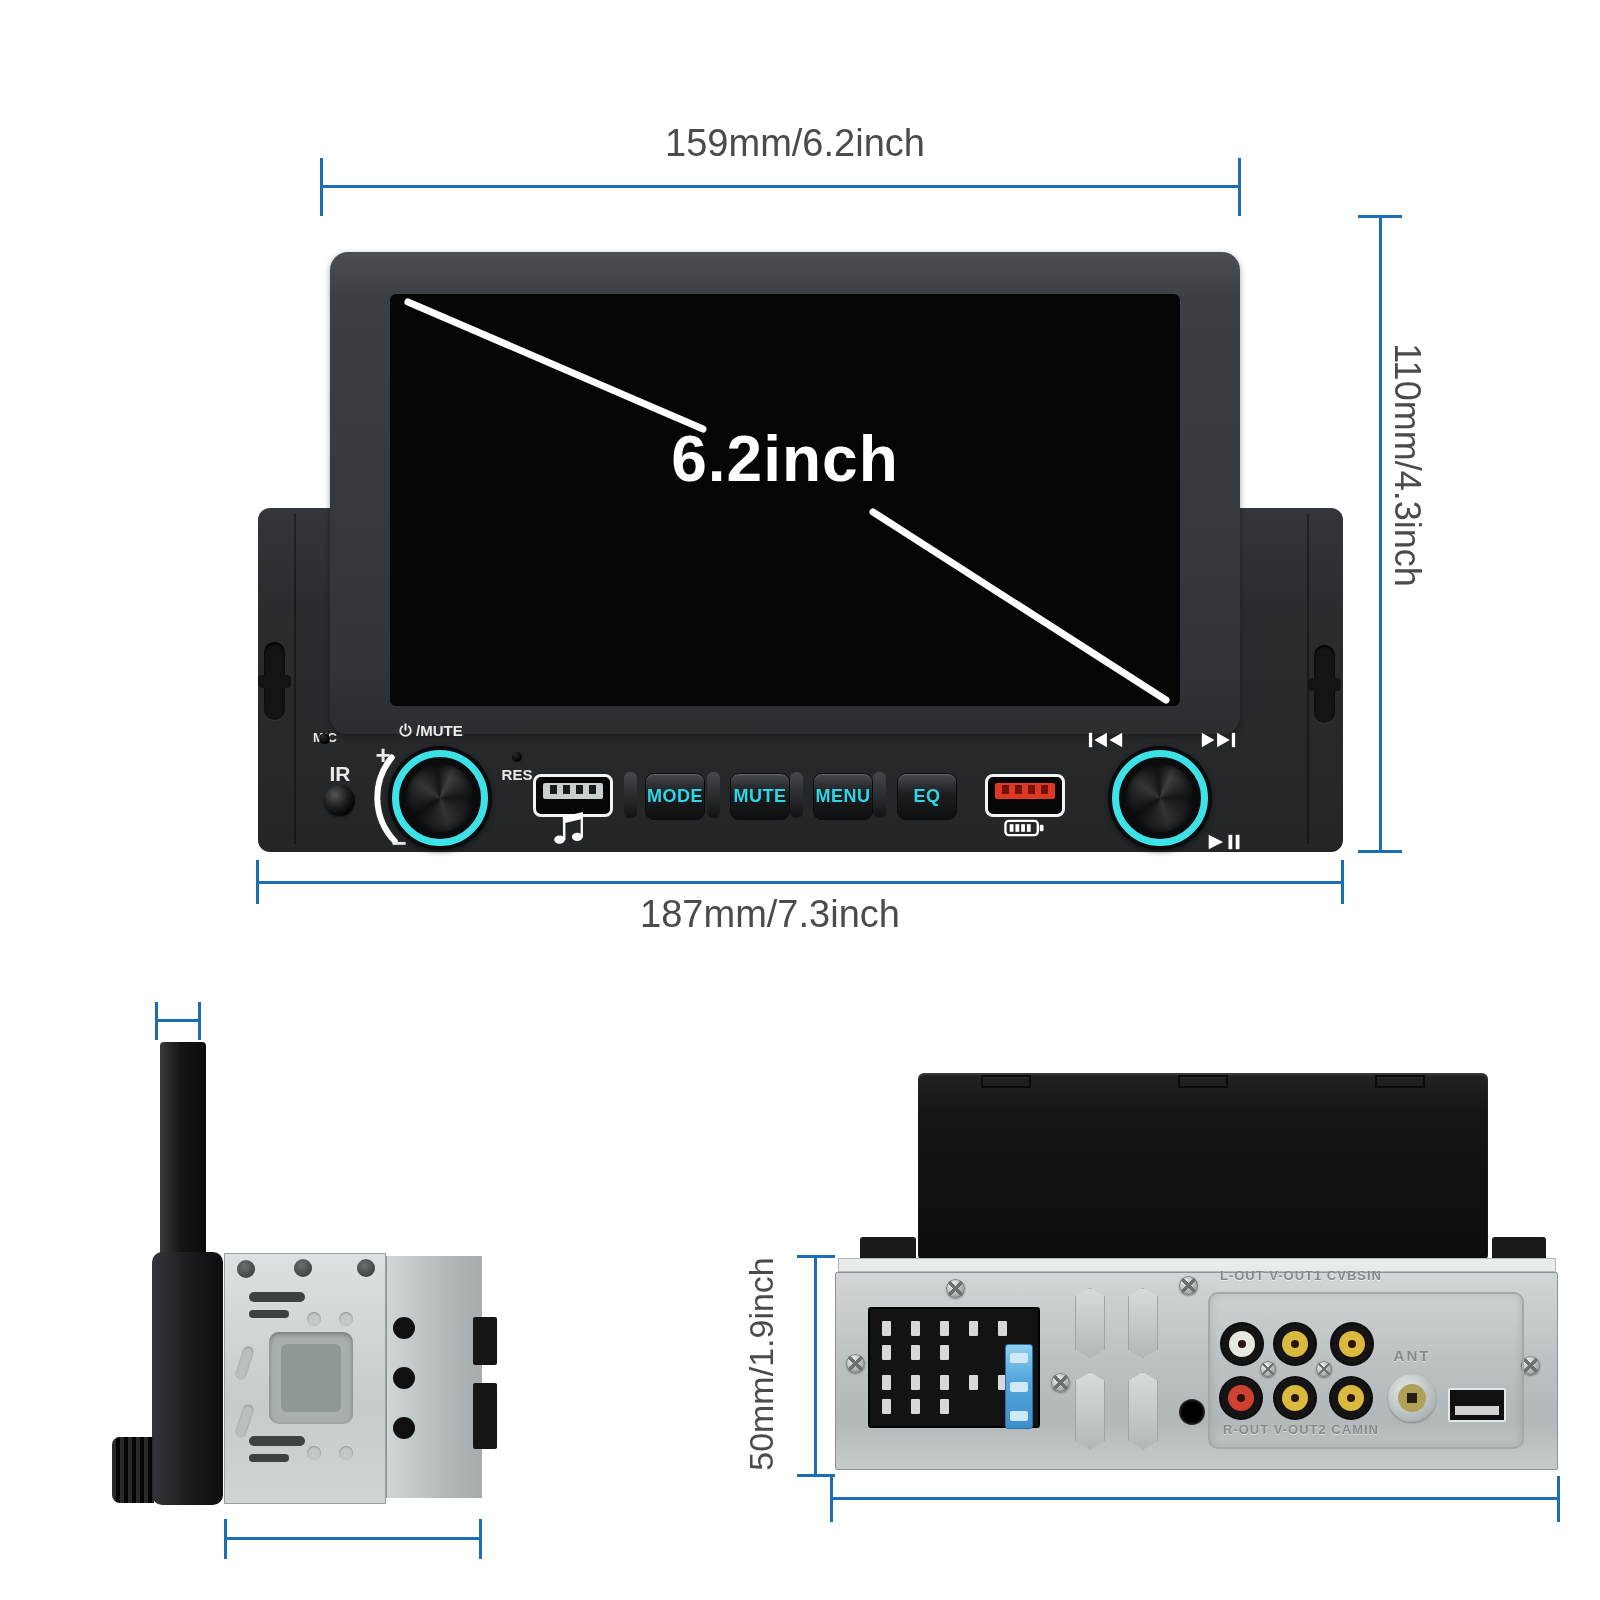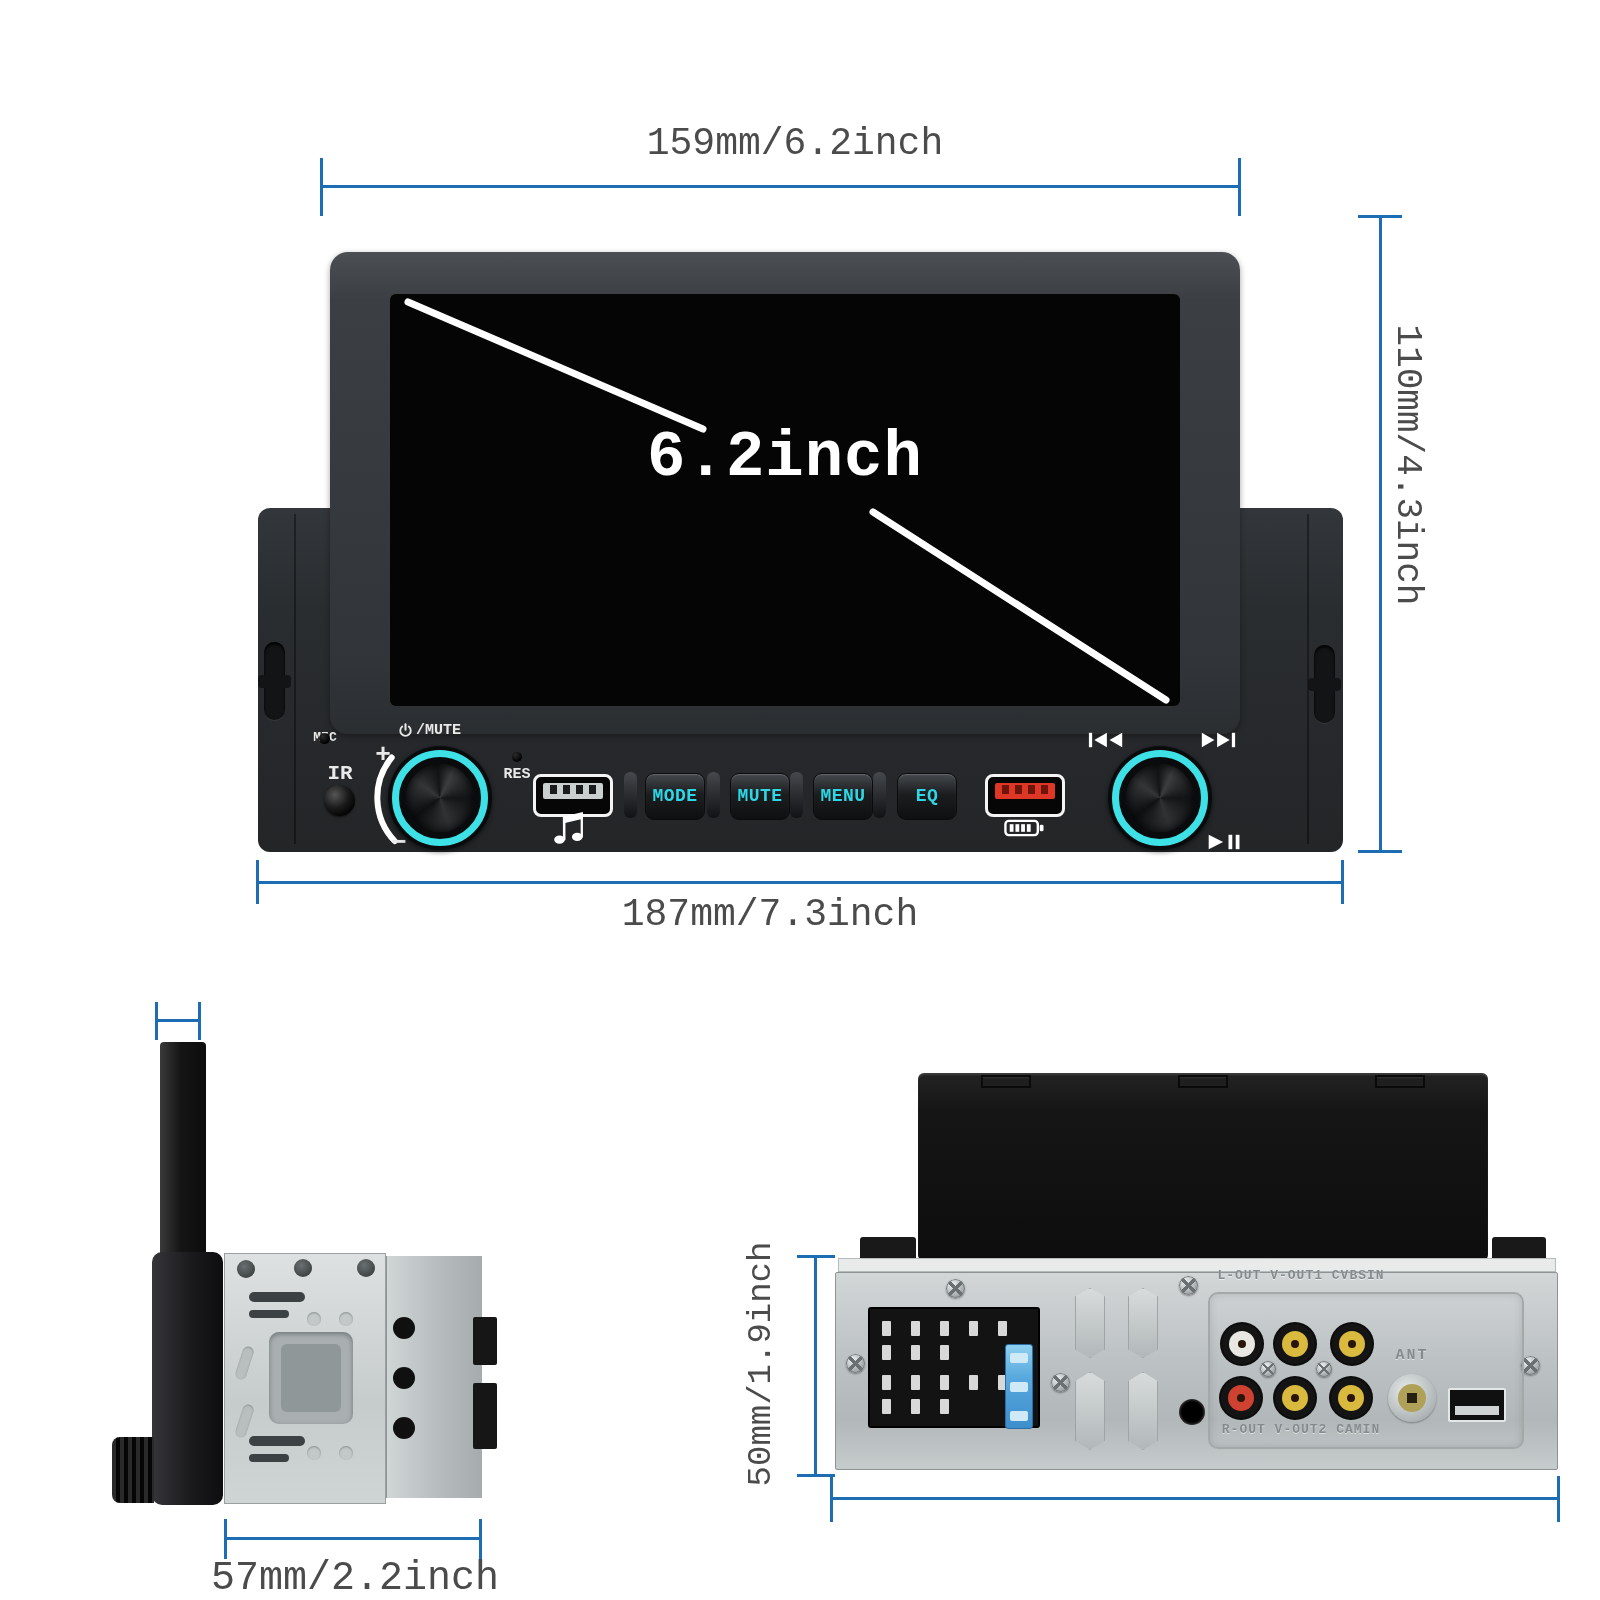--- a/index.html
+++ b/index.html
@@ -1,17 +1,17 @@
 <!DOCTYPE html>
 <html><head>
 <meta charset="utf-8">
 <style>
   html,body{margin:0;padding:0;background:#fff;}
   #canvas{position:relative;width:1600px;height:1600px;background:#ffffff;overflow:hidden;
-          font-family:Liberation Mono, monospace;}
+          font-family:Liberation Sans, sans-serif;}
   .abs{position:absolute;}
   
   .dim-line-h{position:absolute;height:3px;background:#1d6db5;}
   .dim-line-v{position:absolute;width:3px;background:#1d6db5;}
   .dim-tick-v{position:absolute;width:3px;background:#1d6db5;}
   .dim-tick-h{position:absolute;height:3px;background:#1d6db5;}
   .dim-label{position:absolute;color:#4b4b4b;font-size:38px;text-align:center;white-space:nowrap;}
   .dim-label.small{font-size:34px;}
   .dim-label.big{font-size:40px;}
   .rot90{transform:rotate(90deg);transform-origin:center;}
@@ -290,21 +290,20 @@
   <div class="side-block"></div>
   <div class="blk-hole" style="left:393px;top:1317px;"></div>
   <div class="blk-hole" style="left:393px;top:1367px;"></div>
   <div class="blk-hole" style="left:393px;top:1417px;"></div>
   <div class="side-conn" style="left:473px;top:1317px;width:24px;height:48px;"></div>
   <div class="side-conn" style="left:473px;top:1383px;width:24px;height:66px;"></div>
 
   <div class="dim-line-h" style="left:226px;top:1537px;width:256px;"></div>
   <div class="dim-tick-v" style="left:224px;top:1519px;height:40px;"></div>
   <div class="dim-tick-v" style="left:479px;top:1519px;height:40px;"></div>
-  <div class="dim-label big" style="left:200px;top:1556px;width:310px;">57mm/2.2inch</div>
 
   <div class="screen-back"></div>
   <div class="clip" style="left:981px;"></div>
   <div class="clip" style="left:1178px;"></div>
   <div class="clip" style="left:1375px;"></div>
   <div class="clamp" style="left:860px;width:56px;"></div>
   <div class="clamp" style="left:1492px;width:54px;"></div>
   <div class="flange"></div>
   <div class="chassis"></div>
 

